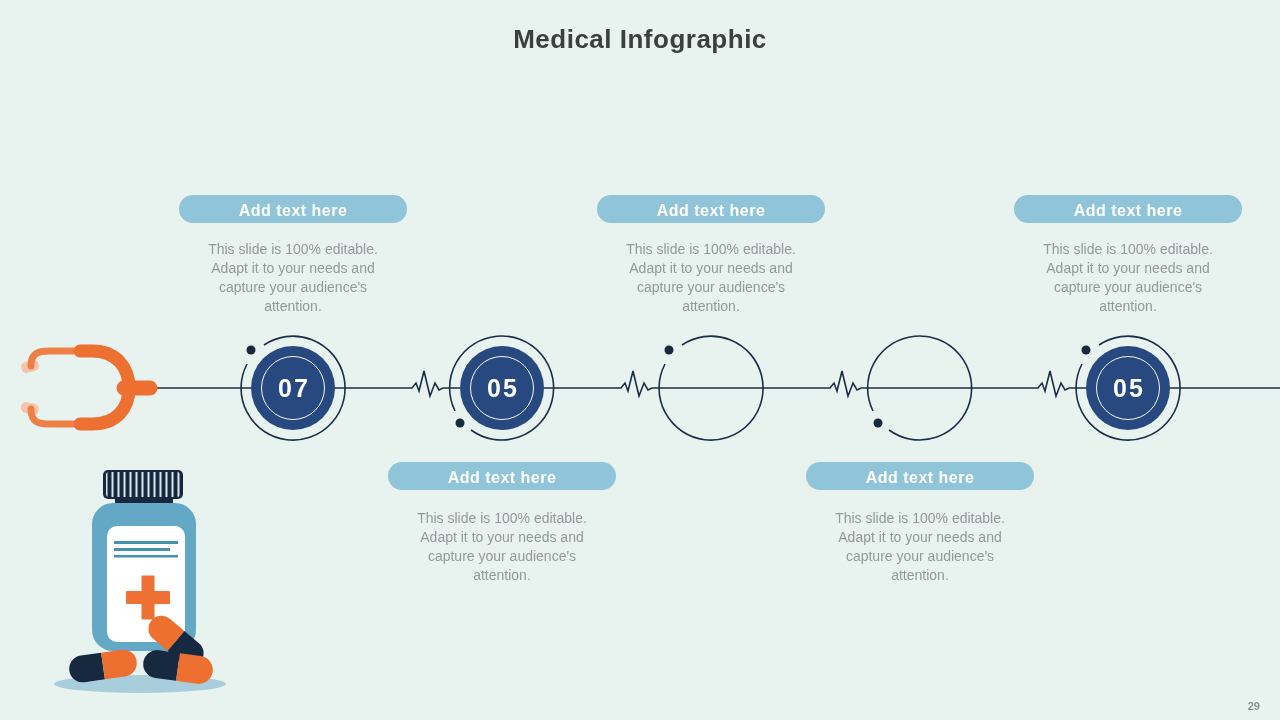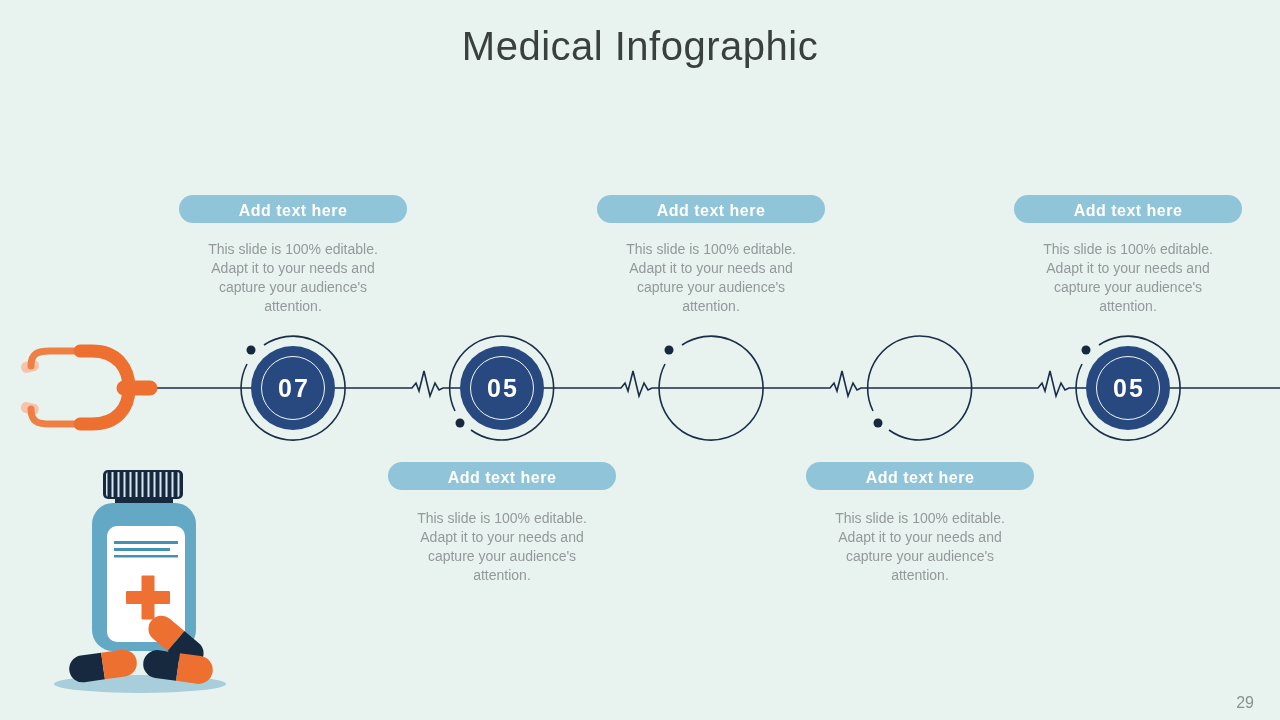--- a/index.html
+++ b/index.html
@@ -2,21 +2,21 @@
 <html><head>
 <meta charset="utf-8">
 <style>
   html,body{margin:0;padding:0;}
   .slide{
     position:relative;width:1280px;height:720px;overflow:hidden;
     background:#e8f3ef;font-family:"Liberation Sans",sans-serif;
   }
   .title{
     position:absolute;top:24px;left:0;width:1280px;margin:0;
-    text-align:center;font-size:40px;font-weight:normal;color:#3a403e;
+    text-align:center;font-size:26px;font-weight:bold;color:#3a403e;
     letter-spacing:0.5px;
   }
   .gfx{position:absolute;left:0;top:0;width:1280px;height:720px;}
   
   .circle{
     position:absolute;top:346px;width:84px;height:84px;border-radius:50%;
     background:#27497f;display:flex;align-items:center;justify-content:center;
   }
   .circle::before{
     content:"";position:absolute;left:10px;top:10px;right:10px;bottom:10px;
@@ -37,21 +37,21 @@
   .pill.p1{left:179px;top:195px;} .pill.p3{left:597px;top:195px;} .pill.p5{left:1014px;top:195px;}
   .pill.p2{left:388px;top:462px;} .pill.p4{left:806px;top:462px;}
   
   .desc{
     position:absolute;width:178px;text-align:center;color:#94989b;
     font-size:14px;line-height:19px;
   }
   .desc.d1{left:204px;top:240px;} .desc.d3{left:622px;top:240px;} .desc.d5{left:1039px;top:240px;}
   .desc.d2{left:413px;top:509px;} .desc.d4{left:831px;top:509px;}
   .pagenum{
-    position:absolute;right:26px;bottom:8px;font-size:16px;color:#8a9193;
+    position:absolute;right:20px;bottom:8px;font-size:11px;color:#8a9193;font-weight:bold;
   }
 </style>
 </head>
 <body>
 
 <div class="slide">
 
   <h1 class="title">Medical Infographic</h1>
 
   <svg class="gfx" viewBox="0 0 1280 720">

